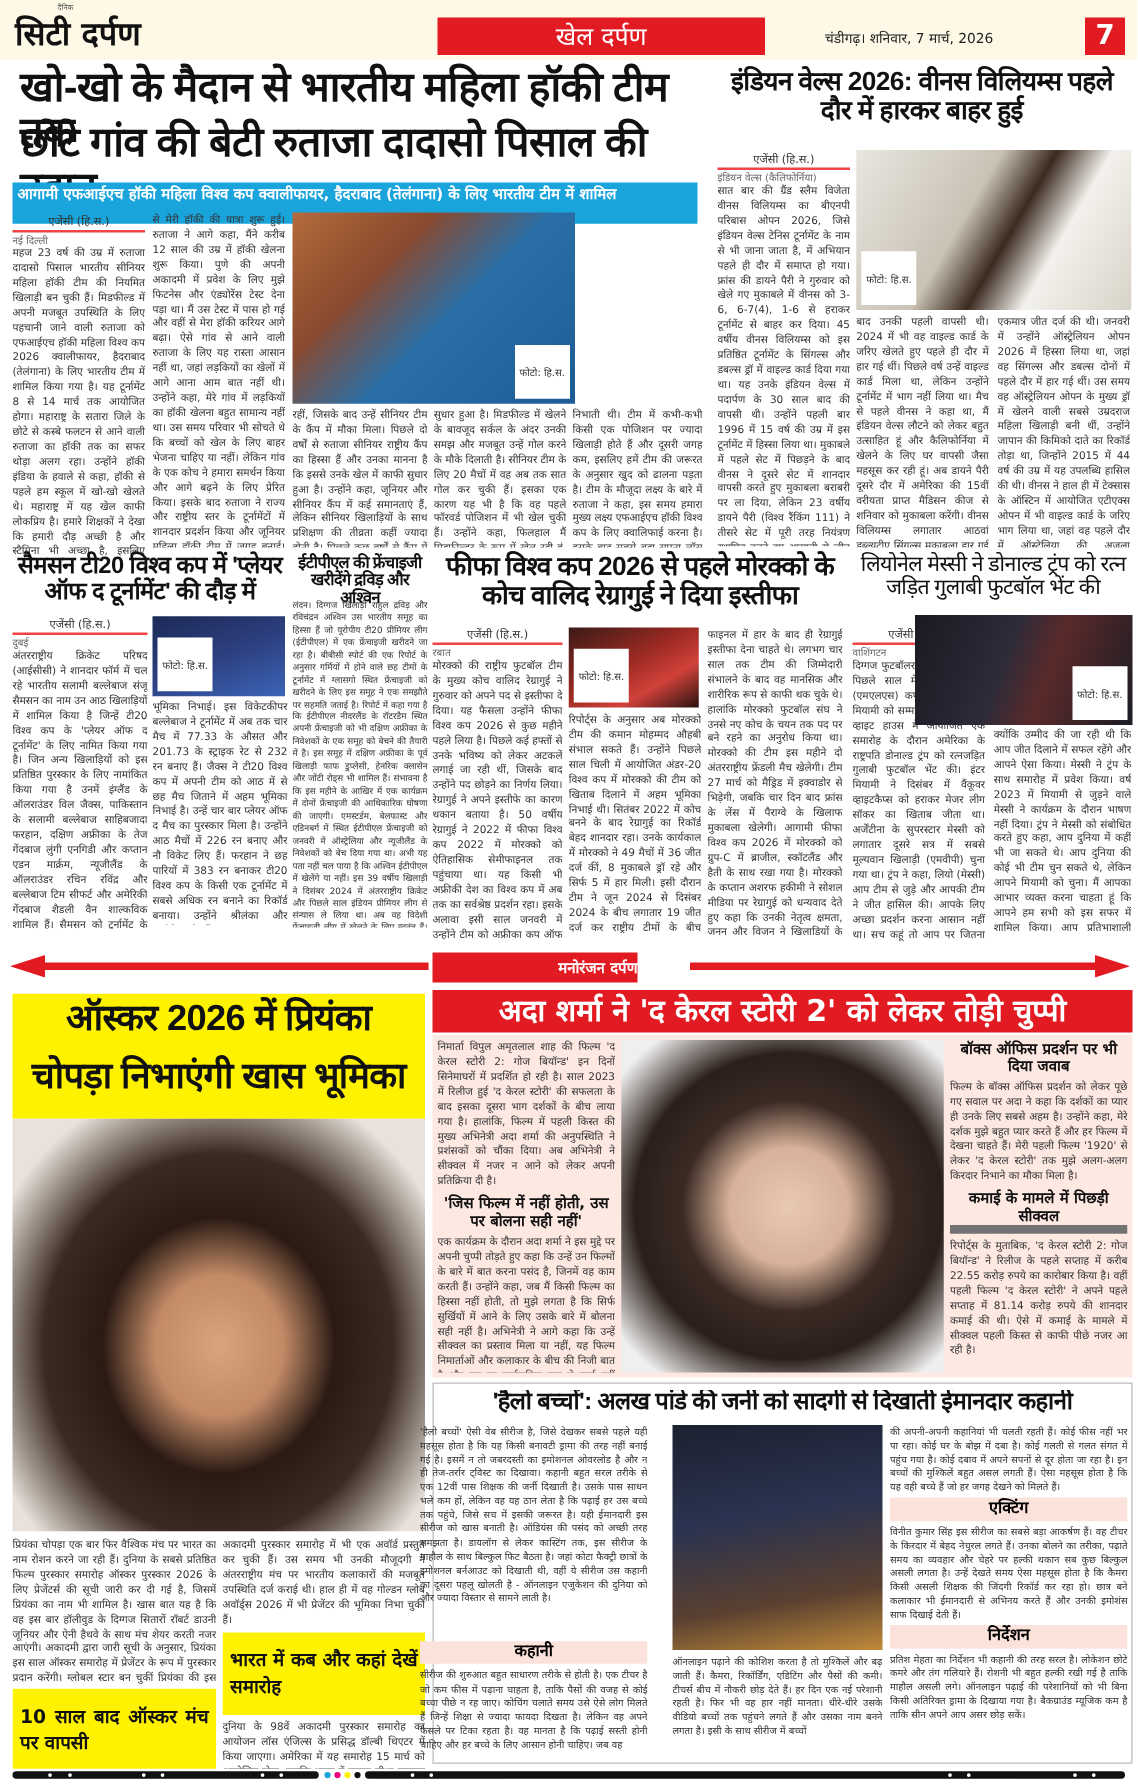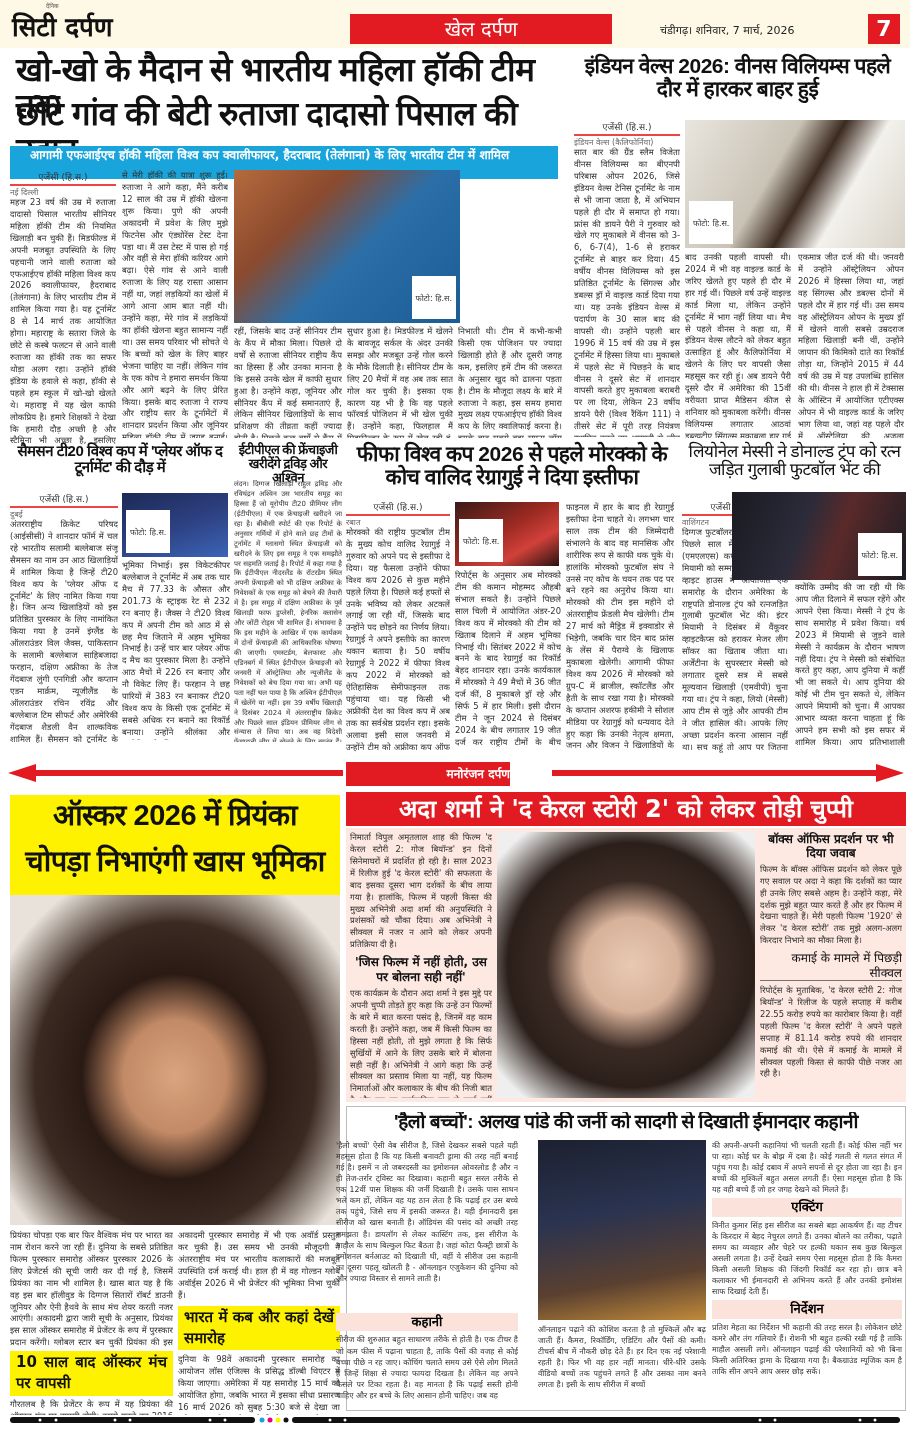--- a/index.html
+++ b/index.html
@@ -10,25 +10,25 @@
 .logo-small{left:46px;top:2px;font-size:6px;color:#555}
 .section-tag{left:350px;top:14px;width:262px;height:30px;background:#e21b23;color:#fff;font-weight:normal;font-size:20px;text-align:center;line-height:30px}
 .dateline{left:660px;top:22px;font-size:11px;color:#222}
 .pageno{left:868px;top:14px;width:32px;height:30px;background:#e21b23;color:#fff;font-weight:bold;font-size:22px;text-align:center;line-height:30px}
 .h1{font-weight:bold;color:#111;font-family:"Liberation Sans",sans-serif;letter-spacing:-0.5px;line-height:1.08}
 .body-text{font-size:8.4px;line-height:1.42;color:#333;text-align:justify}
 .byline{font-size:9px;text-align:center;color:#333;border-bottom:2px solid #ef4444;padding-bottom:1px}
 .place{font-size:8px;text-align:left;color:#666}
 .photo{background:#7a8a99;overflow:hidden}
 .photo-credit{position:absolute;left:4px;bottom:4px;background:#fff;color:#333;font-size:8px;padding:16px 4px}
-.blue-bar{left:10px;top:146px;width:548px;height:33px;background:#19a4dc;color:#fff;font-weight:bold;font-size:12px;line-height:19px;padding-left:20px;white-space:nowrap;overflow:hidden}
+.blue-bar{left:10px;top:146px;width:548px;height:33px;background:#19a4dc;color:#fff;font-weight:bold;font-size:12px;line-height:19px;padding-left:4px;white-space:nowrap;overflow:hidden}
 .col{position:absolute}
 .red-box{background:#e21b23;color:#fff;font-weight:bold}
 .yellow-box{background:#fff200;color:#111;font-weight:bold}
-.subhead-y{background:#fff200;font-weight:bold;font-size:15px;color:#111;padding:1px 6px;display:inline-block}
+.subhead-y{background:#fff200;font-weight:bold;font-size:15px;color:#111;padding:12px 6px;display:inline-block}
 .pink-head{background:#fbe3dc;text-align:center;font-weight:bold;font-size:13px;color:#000000}
 .footer-strip{left:0;top:1415px;width:910px;height:10px}
 </style>
 </head>
 <body>
 
 <div class="abs masthead"></div>
 <div class="abs logo-small">दैनिक</div>
 <div class="abs logo">सिटी दर्पण</div>
 <div class="abs section-tag">खेल दर्पण</div>
@@ -57,21 +57,21 @@
   <div class="byline">एजेंसी (हि.स.)</div>
   <div class="place">इंडियन वेल्स (कैलिफोर्निया)</div>
   <div class="body-text" style="height:290px;overflow:hidden">सात बार की ग्रैंड स्लैम विजेता वीनस विलियम्स का बीएनपी परिबास ओपन 2026, जिसे इंडियन वेल्स टेनिस टूर्नामेंट के नाम से भी जाना जाता है, में अभियान पहले ही दौर में समाप्त हो गया। फ्रांस की डायने पैरी ने गुरुवार को खेले गए मुकाबले में वीनस को 3-6, 6-7(4), 1-6 से हराकर टूर्नामेंट से बाहर कर दिया। 45 वर्षीय वीनस विलियम्स को इस प्रतिष्ठित टूर्नामेंट के सिंगल्स और डबल्स ड्रॉ में वाइल्ड कार्ड दिया गया था। यह उनके इंडियन वेल्स में पदार्पण के 30 साल बाद की वापसी थी। उन्होंने पहली बार 1996 में 15 वर्ष की उम्र में इस टूर्नामेंट में हिस्सा लिया था। मुकाबले में पहले सेट में पिछड़ने के बाद वीनस ने दूसरे सेट में शानदार वापसी करते हुए मुकाबला बराबरी पर ला दिया, लेकिन 23 वर्षीय डायने पैरी (विश्व रैंकिंग 111) ने तीसरे सेट में पूरी तरह नियंत्रण स्थापित करते हुए आसानी से जीत दर्ज कर ली। यह वीनस विलियम्स की इस टूर्नामेंट में 10वीं उपस्थिति थी और 2024 के</div>
 </div>
 <div class="abs photo" style="left:685px;top:120px;width:220px;height:128px;background:linear-gradient(120deg,#e9e6df 0%,#c9c2b5 40%,#3b2a20 55%,#f3f1ec 70%,#d8d3c8 100%)">
   <div class="photo-credit">फोटो: हि.स.</div>
 </div>
 <div class="col body-text" style="left:685px;top:252px;width:106px;height:186px;overflow:hidden">बाद उनकी पहली वापसी थी। 2024 में भी वह वाइल्ड कार्ड के जरिए खेलते हुए पहले ही दौर में हार गई थीं। पिछले वर्ष उन्हें वाइल्ड कार्ड मिला था, लेकिन उन्होंने टूर्नामेंट में भाग नहीं लिया था। मैच से पहले वीनस ने कहा था, मैं इंडियन वेल्स लौटने को लेकर बहुत उत्साहित हूं और कैलिफोर्निया में खेलने के लिए घर वापसी जैसा महसूस कर रही हूं। अब डायने पैरी दूसरे दौर में अमेरिका की 15वीं वरीयता प्राप्त मैडिसन कीज से शनिवार को मुकाबला करेंगी। वीनस विलियम्स लगातार आठवां डब्ल्यूटीए सिंगल्स मुकाबला हार गई हैं। पिछले वर्ष वाशिंगटन में वापसी के दौरान उन्होंने</div>
 <div class="col body-text" style="left:798px;top:252px;width:106px;height:186px;overflow:hidden">एकमात्र जीत दर्ज की थी। जनवरी में उन्होंने ऑस्ट्रेलियन ओपन 2026 में हिस्सा लिया था, जहां वह सिंगल्स और डबल्स दोनों में पहले दौर में हार गई थीं। उस समय वह ऑस्ट्रेलियन ओपन के मुख्य ड्रॉ में खेलने वाली सबसे उम्रदराज महिला खिलाड़ी बनी थीं, उन्होंने जापान की किमिको दाते का रिकॉर्ड तोड़ा था, जिन्होंने 2015 में 44 वर्ष की उम्र में यह उपलब्धि हासिल की थी। वीनस ने हाल ही में टेक्सास के ऑस्टिन में आयोजित एटीएक्स ओपन में भी वाइल्ड कार्ड के जरिए भाग लिया था, जहां वह पहले दौर में ऑस्ट्रेलिया की अजला टोमल्यानोविच से हार गई थीं।</div>
 
-<div class="abs h1" style="left:10px;top:443px;width:220px;font-size:15px;text-align:center">सैमसन टी20 विश्व कप में 'प्लेयर ऑफ द टूर्नामेंट' की दौड़ में</div>
+<div class="abs h1" style="left:10px;top:443px;width:220px;font-size:19px;text-align:center">सैमसन टी20 विश्व कप में 'प्लेयर ऑफ द टूर्नामेंट' की दौड़ में</div>
 <div class="col" style="left:10px;top:492px;width:108px;">
   <div class="byline">एजेंसी (हि.स.)</div>
   <div class="place">दुबई</div>
   <div class="body-text" style="height:224px;overflow:hidden">अंतरराष्ट्रीय क्रिकेट परिषद (आईसीसी) ने शानदार फॉर्म में चल रहे भारतीय सलामी बल्लेबाज संजू सैमसन का नाम उन आठ खिलाड़ियों में शामिल किया है जिन्हें टी20 विश्व कप के 'प्लेयर ऑफ द टूर्नामेंट' के लिए नामित किया गया है। जिन अन्य खिलाड़ियों को इस प्रतिष्ठित पुरस्कार के लिए नामांकित किया गया है उनमें इंग्लैंड के ऑलराउंडर विल जैक्स, पाकिस्तान के सलामी बल्लेबाज साहिबजादा फरहान, दक्षिण अफ्रीका के तेज गेंदबाज लुंगी एनगिडी और कप्तान एडन मार्क्रम, न्यूजीलैंड के ऑलराउंडर रचिन रविंद्र और बल्लेबाज टिम सीफर्ट और अमेरिकी गेंदबाज शैडली वैन शाल्कविक शामिल हैं। सैमसन को टूर्नामेंट के शुरुआती मैचों में खेलने का मौका नहीं मिला था लेकिन पिछले दो मैच में उन्होंने नाबाद 97 और 89 रन की पारी खेल कर भारत को फाइनल में पहुंचाने में महत्वपूर्ण</div>
 </div>
 <div class="abs photo" style="left:122px;top:493px;width:106px;height:64px;background:linear-gradient(160deg,#1c2a55 0%,#2d3f80 50%,#3b65b7 100%)">
   <div class="photo-credit">फोटो: हि.स.</div>
 </div>
 <div class="col body-text" style="left:122px;top:560px;width:108px;height:180px;overflow:hidden">भूमिका निभाई। इस विकेटकीपर बल्लेबाज ने टूर्नामेंट में अब तक चार मैच में 77.33 के औसत और 201.73 के स्ट्राइक रेट से 232 रन बनाए हैं। जैक्स ने टी20 विश्व कप में अपनी टीम को आठ में से छह मैच जिताने में अहम भूमिका निभाई है। उन्हें चार बार प्लेयर ऑफ द मैच का पुरस्कार मिला है। उन्होंने आठ मैचों में 226 रन बनाए और नौ विकेट लिए हैं। फरहान ने छह पारियों में 383 रन बनाकर टी20 विश्व कप के किसी एक टूर्नामेंट में सबसे अधिक रन बनाने का रिकॉर्ड बनाया। उन्होंने श्रीलंका और नामीबिया के खिलाफ शतक बनाए। किसी एक टी20 विश्व कप में यह कारनामा करने वाले वह पहले बल्लेबाज हैं।</div>
 
@@ -128,21 +128,21 @@
 <div class="abs" style="left:346px;top:828px;width:560px;height:274px;background:#fde8e2"></div>
 <div class="col body-text" style="left:350px;top:832px;width:142px;height:266px;overflow:hidden">
   <div>निमार्ता विपुल अमृतलाल शाह की फिल्म 'द केरल स्टोरी 2: गोज बियॉन्ड' इन दिनों सिनेमाघरों में प्रदर्शित हो रही है। साल 2023 में रिलीज हुई 'द केरल स्टोरी' की सफलता के बाद इसका दूसरा भाग दर्शकों के बीच लाया गया है। हालांकि, फिल्म में पहली किस्त की मुख्य अभिनेत्री अदा शर्मा की अनुपस्थिति ने प्रशंसकों को चौंका दिया। अब अभिनेत्री ने सीक्वल में नजर न आने को लेकर अपनी प्रतिक्रिया दी है।</div>
   <div style="font-weight:bold;font-size:12px;text-align:center;color:#111;margin:4px 0;line-height:1.2">'जिस फिल्म में नहीं होती, उस पर बोलना सही नहीं'</div>
   <div>एक कार्यक्रम के दौरान अदा शर्मा ने इस मुद्दे पर अपनी चुप्पी तोड़ते हुए कहा कि उन्हें उन फिल्मों के बारे में बात करना पसंद है, जिनमें वह काम करती हैं। उन्होंने कहा, जब मैं किसी फिल्म का हिस्सा नहीं होती, तो मुझे लगता है कि सिर्फ सुर्खियों में आने के लिए उसके बारे में बोलना सही नहीं है। अभिनेत्री ने आगे कहा कि उन्हें सीक्वल का प्रस्ताव मिला या नहीं, यह फिल्म निमार्ताओं और कलाकार के बीच की निजी बात है और इस पर सार्वजनिक रूप से चर्चा नहीं होनी चाहिए।</div>
 </div>
 <div class="abs photo" style="left:497px;top:832px;width:258px;height:266px;background:radial-gradient(ellipse at 52% 50%,#e9c9b3 0%,#d7b199 25%,#3a2a24 45%,#2b1f1a 65%,#efefef 90%)"></div>
 <div class="col body-text" style="left:760px;top:832px;width:142px;height:266px;overflow:hidden">
   <div style="font-weight:bold;font-size:12px;text-align:center;color:#111;margin-bottom:3px;line-height:1.2">बॉक्स ऑफिस प्रदर्शन पर भी दिया जवाब</div>
   <div>फिल्म के बॉक्स ऑफिस प्रदर्शन को लेकर पूछे गए सवाल पर अदा ने कहा कि दर्शकों का प्यार ही उनके लिए सबसे अहम है। उन्होंने कहा, मेरे दर्शक मुझे बहुत प्यार करते हैं और हर फिल्म में देखना चाहते हैं। मेरी पहली फिल्म '1920' से लेकर 'द केरल स्टोरी' तक मुझे अलग-अलग किरदार निभाने का मौका मिला है।</div>
-  <div style="font-weight:normal;font-size:12px;text-align:right;color:#111;margin:4px 0;line-height:1.2;border-bottom:1px solid #737373">कमाई के मामले में पिछड़ी सीक्वल</div>
+  <div style="font-weight:bold;font-size:12px;text-align:center;color:#111;margin:4px 0;line-height:1.2;border-bottom:7px solid #737373">कमाई के मामले में पिछड़ी सीक्वल</div>
   <div>रिपोर्ट्स के मुताबिक, 'द केरल स्टोरी 2: गोज बियॉन्ड' ने रिलीज के पहले सप्ताह में करीब 22.55 करोड़ रुपये का कारोबार किया है। वहीं पहली फिल्म 'द केरल स्टोरी' ने अपने पहले सप्ताह में 81.14 करोड़ रुपये की शानदार कमाई की थी। ऐसे में कमाई के मामले में सीक्वल पहली किस्त से काफी पीछे नजर आ रही है।</div>
 </div>
 
 <div class="abs" style="left:346px;top:1106px;width:560px;height:305px;border:1px solid #bbb"></div>
 <div class="abs h1" style="left:350px;top:1112px;width:552px;font-size:19px;text-align:center;white-space:nowrap;overflow:hidden">'हैलो बच्चों': अलख पांडे की जर्नी को सादगी से दिखाती ईमानदार कहानी</div>
 <div class="col body-text" style="left:336px;top:1140px;width:182px;height:270px;overflow:hidden;font-size:7.8px">
   <div style="height:170px;overflow:hidden">'हैलो बच्चों' ऐसी वेब सीरीज है, जिसे देखकर सबसे पहले यही महसूस होता है कि यह किसी बनावटी ड्रामा की तरह नहीं बनाई गई है। इसमें न तो जबरदस्ती का इमोशनल ओवरलोड है और न ही तेज-तर्रार ट्विस्ट का दिखावा। कहानी बहुत सरल तरीके से एक 12वीं पास शिक्षक की जर्नी दिखाती है। उसके पास साधन भले कम हों, लेकिन वह यह ठान लेता है कि पढ़ाई हर उस बच्चे तक पहुंचे, जिसे सच में इसकी जरूरत है। यही ईमानदारी इस सीरीज को खास बनाती है। ऑडियंस की पसंद को अच्छी तरह समझता है। डायलॉग से लेकर कास्टिंग तक, इस सीरीज के माहौल के साथ बिल्कुल फिट बैठता है। जहां कोटा फैक्ट्री छात्रों के इमोशनल बर्नआउट को दिखाती थी, वहीं ये सीरीज उस कहानी का दूसरा पहलू खोलती है - ऑनलाइन एजुकेशन की दुनिया को और ज्यादा विस्तार से सामने लाती है।</div>
   <div class="pink-head" style="margin:3px 0">कहानी</div>
   <div>सीरीज की शुरुआत बहुत साधारण तरीके से होती है। एक टीचर है जो कम फीस में पढ़ाना चाहता है, ताकि पैसों की वजह से कोई बच्चा पीछे न रह जाए। कोचिंग चलाते समय उसे ऐसे लोग मिलते हैं जिन्हें शिक्षा से ज्यादा फायदा दिखता है। लेकिन वह अपने फैसले पर टिका रहता है। वह मानता है कि पढ़ाई सस्ती होनी चाहिए और हर बच्चे के लिए आसान होनी चाहिए। जब वह</div>
 </div>

